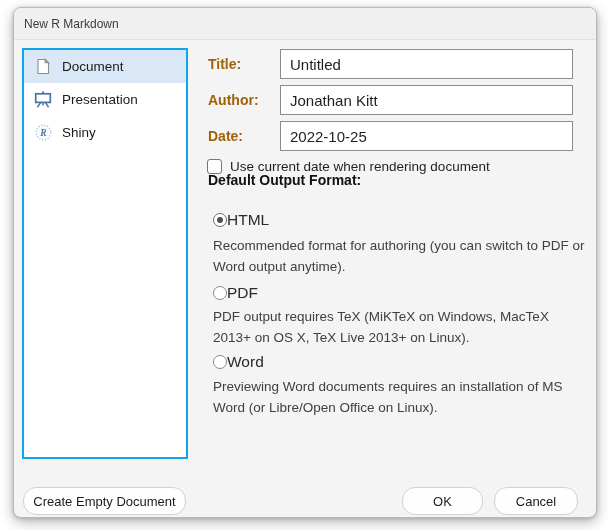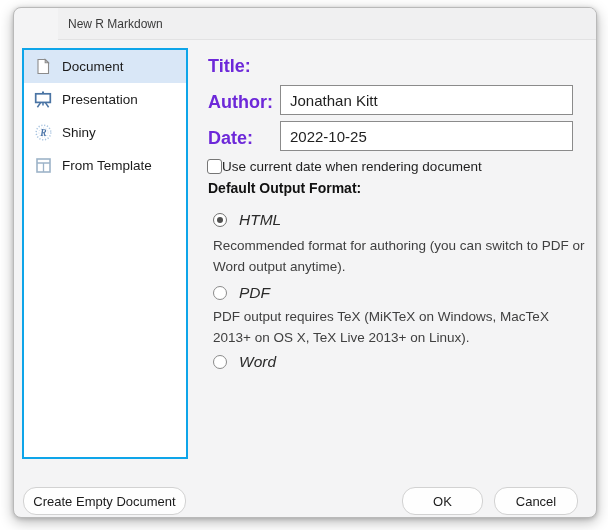--- a/index.html
+++ b/index.html
@@ -6,53 +6,53 @@
     font-family:"Liberation Sans", sans-serif; -webkit-font-smoothing:antialiased;}
   .stage{position:relative;width:608px;height:530px;overflow:hidden;}
 
   .dialog{position:absolute;left:13px;top:7px;width:584px;height:511px;
     background:#f4f4f5;border:1px solid #b9b9b9;border-radius:8px;
     box-shadow:0 4px 14px rgba(0,0,0,.28), 0 1px 4px rgba(0,0,0,.18);
     overflow:hidden;box-sizing:border-box;}
 
   .titlebar{position:absolute;left:0;top:0;right:0;height:31px;background:#f0f0f1;
     border-bottom:1px solid #e2e2e3;display:flex;align-items:center;padding-left:10px;
-    font-size:12px;color:#3b3b3b;margin-left:44px;}
+    font-size:12px;color:#3b3b3b;}
 
   
   .listbox{position:absolute;left:8px;top:40px;width:166px;height:411px;background:#ffffff;
     border:2px solid #0ea5e9;box-sizing:border-box;overflow:hidden;}
   .lb-item{height:33px;display:flex;align-items:center;padding-left:9px;cursor:default;
     font-size:13.5px;color:#1b1b1b;}
   .lb-item.selected{background:#d9e7f7;}
   .lb-icon{width:20px;height:18px;display:flex;align-items:center;justify-content:center;
     margin-right:9px;flex:0 0 auto;}
 
   
-  .field-label{position:absolute;left:194px;width:66px;font-size:18px;font-weight:bold;
-    color:#6d28d9;}
+  .field-label{position:absolute;left:194px;width:66px;font-size:14px;font-weight:bold;
+    color:#a16207;}
   .text-input{position:absolute;left:266px;width:293px;height:30px;box-sizing:border-box;
     border:1px solid #8b8b8b;background:#ffffff;font-family:"Liberation Sans",sans-serif;
     font-size:15px;color:#1f1f1f;padding:0 9px;outline:none;}
 
   .chk-row{position:absolute;left:193px;top:151px;display:flex;align-items:center;}
   .chk-box{width:15px;height:15px;box-sizing:border-box;border:1px solid #767676;
     border-radius:3px;background:#ffffff;flex:0 0 auto;}
-  .chk-label{font-size:13.5px;color:#1f1f1f;}
+  .chk-label{margin-left:8px;font-size:13.5px;color:#1f1f1f;}
 
-  .section-heading{position:absolute;left:194px;top:172px;font-size:14px;font-weight:bold;
+  .section-heading{position:absolute;left:194px;top:164px;font-size:14px;font-weight:bold;
     color:#111111;}
 
   .radio-row{position:absolute;left:199px;display:flex;align-items:center;}
   .radio{width:14px;height:14px;box-sizing:border-box;border:1px solid #8a8a8a;
     border-radius:50%;background:#ffffff;flex:0 0 auto;position:relative;}
   .radio.sel{border-color:#6f6f6f;}
   .radio.sel::after{content:"";position:absolute;left:3px;top:3px;width:6px;height:6px;
     border-radius:50%;background:#4f4f4f;}
-  .radio-label{margin-left:12px;font-size:15.5px;color:#2a2a2a;font-style:italic;}
+  .radio-label{font-size:15.5px;color:#2a2a2a;}
   .radio-desc{position:absolute;left:199px;width:372px;font-size:13.5px;line-height:21px;
     color:#404040;}
 
   
   .btn{position:absolute;top:479px;height:28px;box-sizing:border-box;background:#fefefe;
     border:1px solid #d2d2d2;border-radius:13px;font-family:"Liberation Sans",sans-serif;
     font-size:13px;color:#1b1b1b;display:flex;align-items:center;justify-content:center;
     cursor:default;}
   .btn-create{left:9px;width:163px;}
   .btn-ok{left:388px;width:81px;}
@@ -93,33 +93,24 @@
       <div class="lb-item">
         <span class="lb-icon">
           <svg width="17" height="17" viewBox="0 0 17 17">
             <circle cx="8.5" cy="8.5" r="7.3" fill="none" stroke="#a8c4e0" stroke-width="1.5" stroke-dasharray="1.2 1.7"></circle>
             <circle cx="8.5" cy="8.5" r="4.6" fill="none" stroke="#c4d6ea" stroke-width="0.9" stroke-dasharray="1 1.6"></circle>
             <text x="8.5" y="12" text-anchor="middle" font-size="9.5" font-style="italic" font-weight="bold" fill="#4a74a8" font-family="Liberation Serif, serif">R</text>
           </svg>
         </span>
         <span>Shiny</span>
       </div>
-      <div class="lb-item">
-        <span class="lb-icon">
-          <svg width="15" height="15" viewBox="0 0 15 15">
-            <rect x="1" y="1" width="13" height="13" fill="#ffffff" stroke="#9db3c8" stroke-width="1.6"></rect>
-            <line x1="1" y1="5" x2="14" y2="5" stroke="#9db3c8" stroke-width="1.3"></line>
-            <line x1="7.5" y1="5" x2="7.5" y2="14" stroke="#9db3c8" stroke-width="1.3"></line>
-          </svg>
-        </span>
-        <span>From Template</span>
-      </div>
     </div>
 
     <div class="field-label" style="top:48px">Title:</div>
+    <input class="text-input" style="top: 41px;" value="Untitled">
 
     <div class="field-label" style="top:84px">Author:</div>
     <input class="text-input" style="top: 77px;" value="Jonathan Kitt">
 
     <div class="field-label" style="top:120px">Date:</div>
     <input class="text-input" style="top: 113px;" value="2022-10-25">
 
     <div class="chk-row">
       <span class="chk-box"></span>
       <span class="chk-label">Use current date when rendering document</span>
@@ -136,19 +127,20 @@
     <div class="radio-row" style="top:276px">
       <span class="radio"></span>
       <span class="radio-label">PDF</span>
     </div>
     <div class="radio-desc" style="top:298px">PDF output requires TeX (MiKTeX on Windows, MacTeX 2013+ on OS X, TeX Live 2013+ on Linux).</div>
 
     <div class="radio-row" style="top:345px">
       <span class="radio"></span>
       <span class="radio-label">Word</span>
     </div>
+    <div class="radio-desc" style="top:368px">Previewing Word documents requires an installation of MS Word (or Libre/Open Office on Linux).</div>
 
     <button class="btn btn-ok">OK</button>
     <button class="btn btn-create">Create Empty Document</button>
     <button class="btn btn-cancel">Cancel</button>
 
   </div>
 </div>
 
 </body></html>

